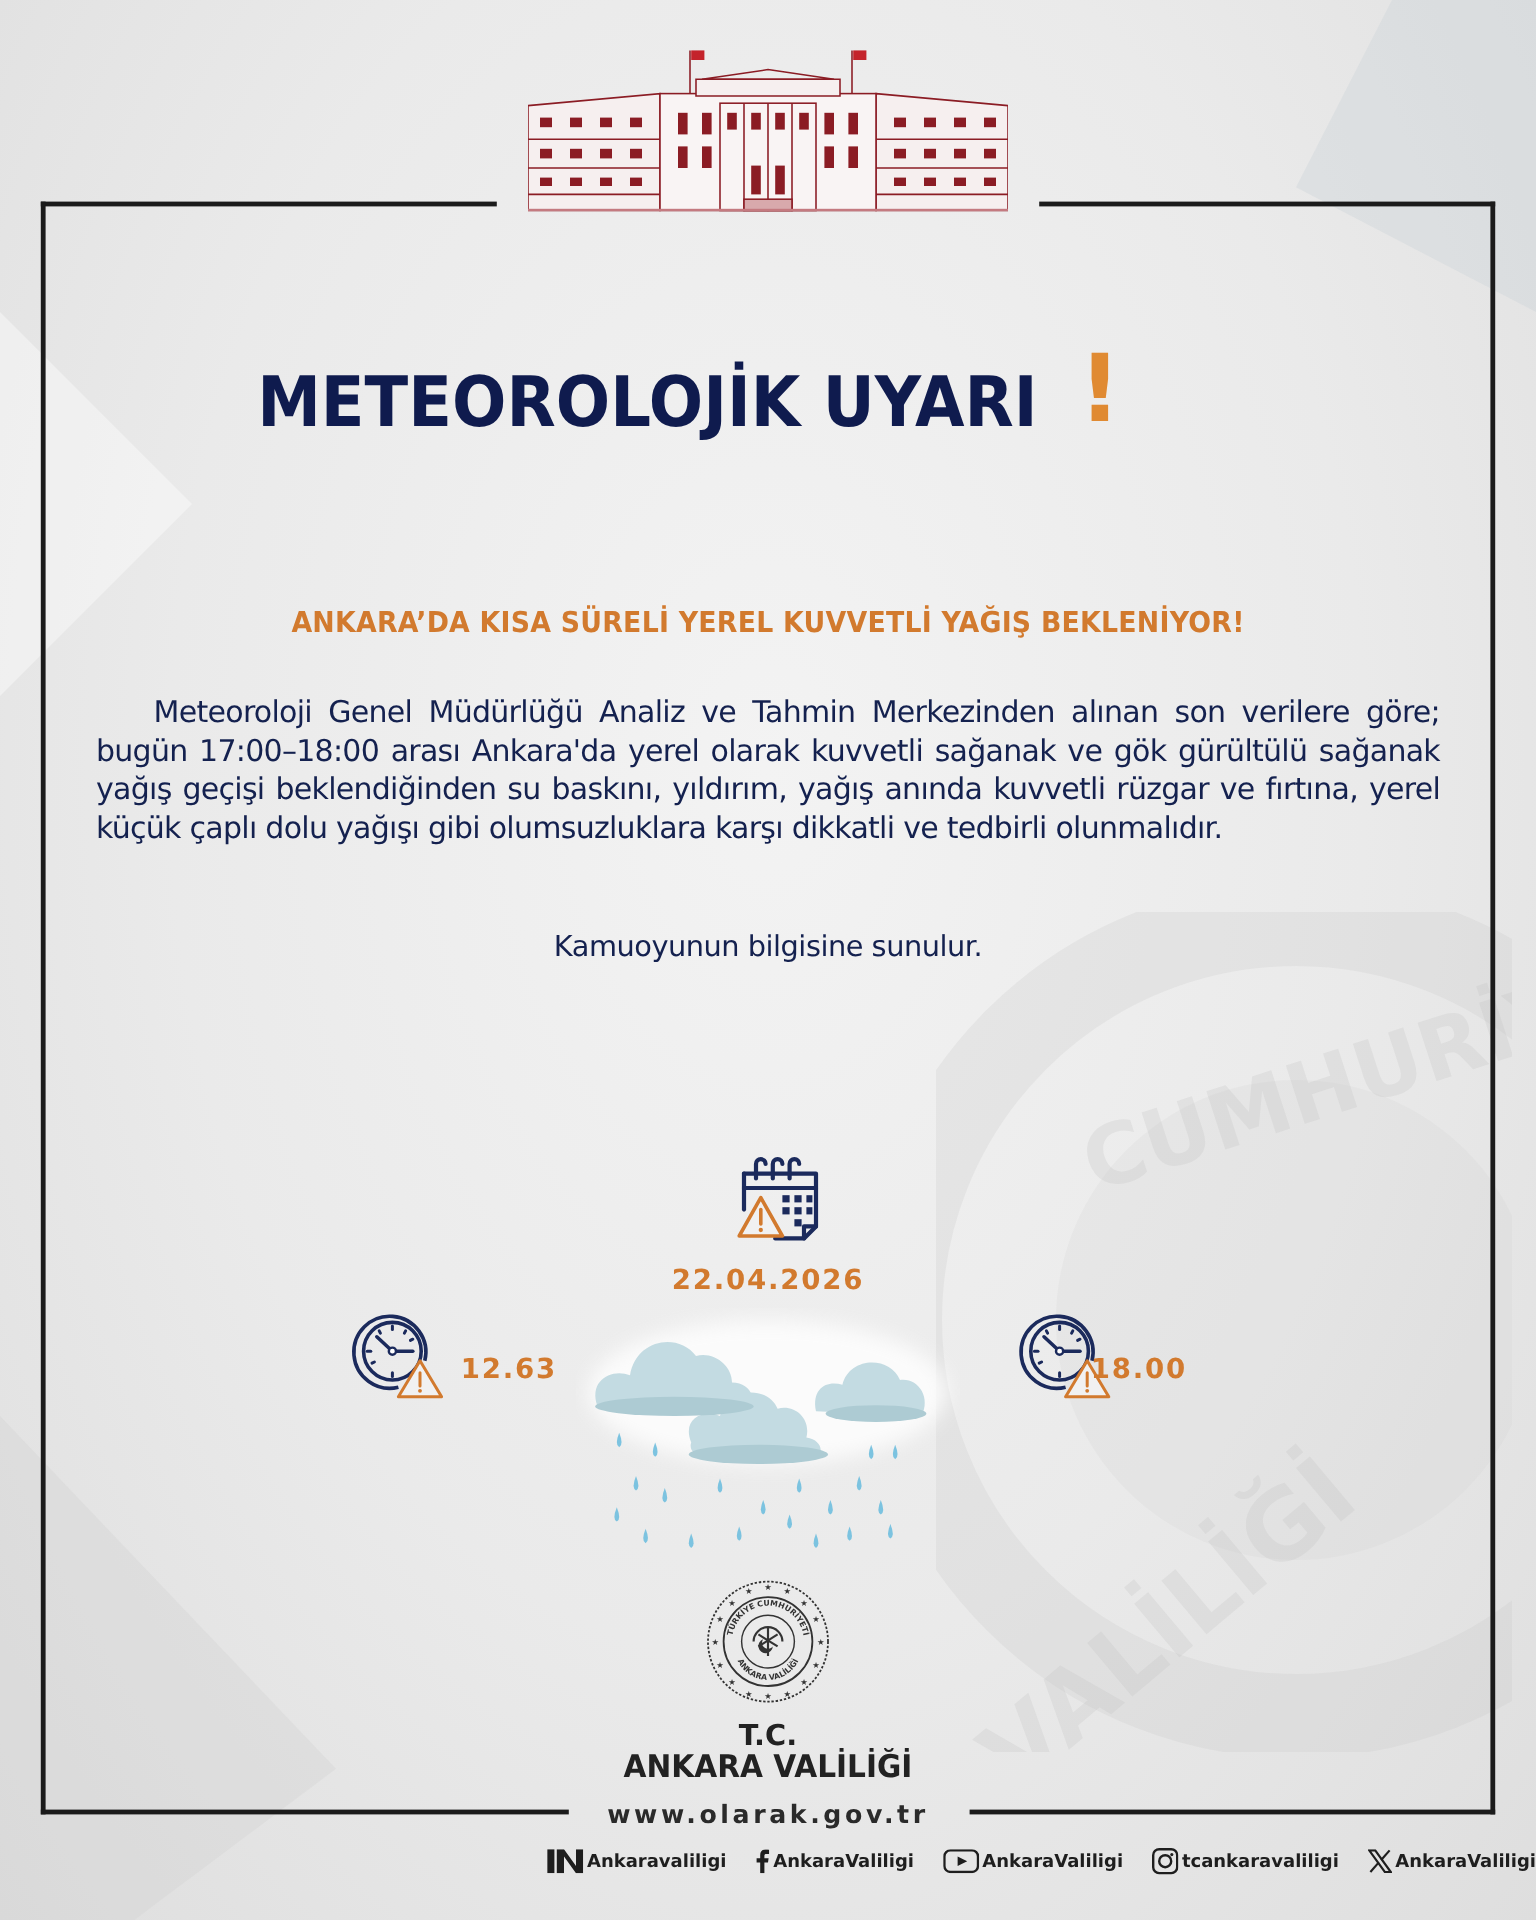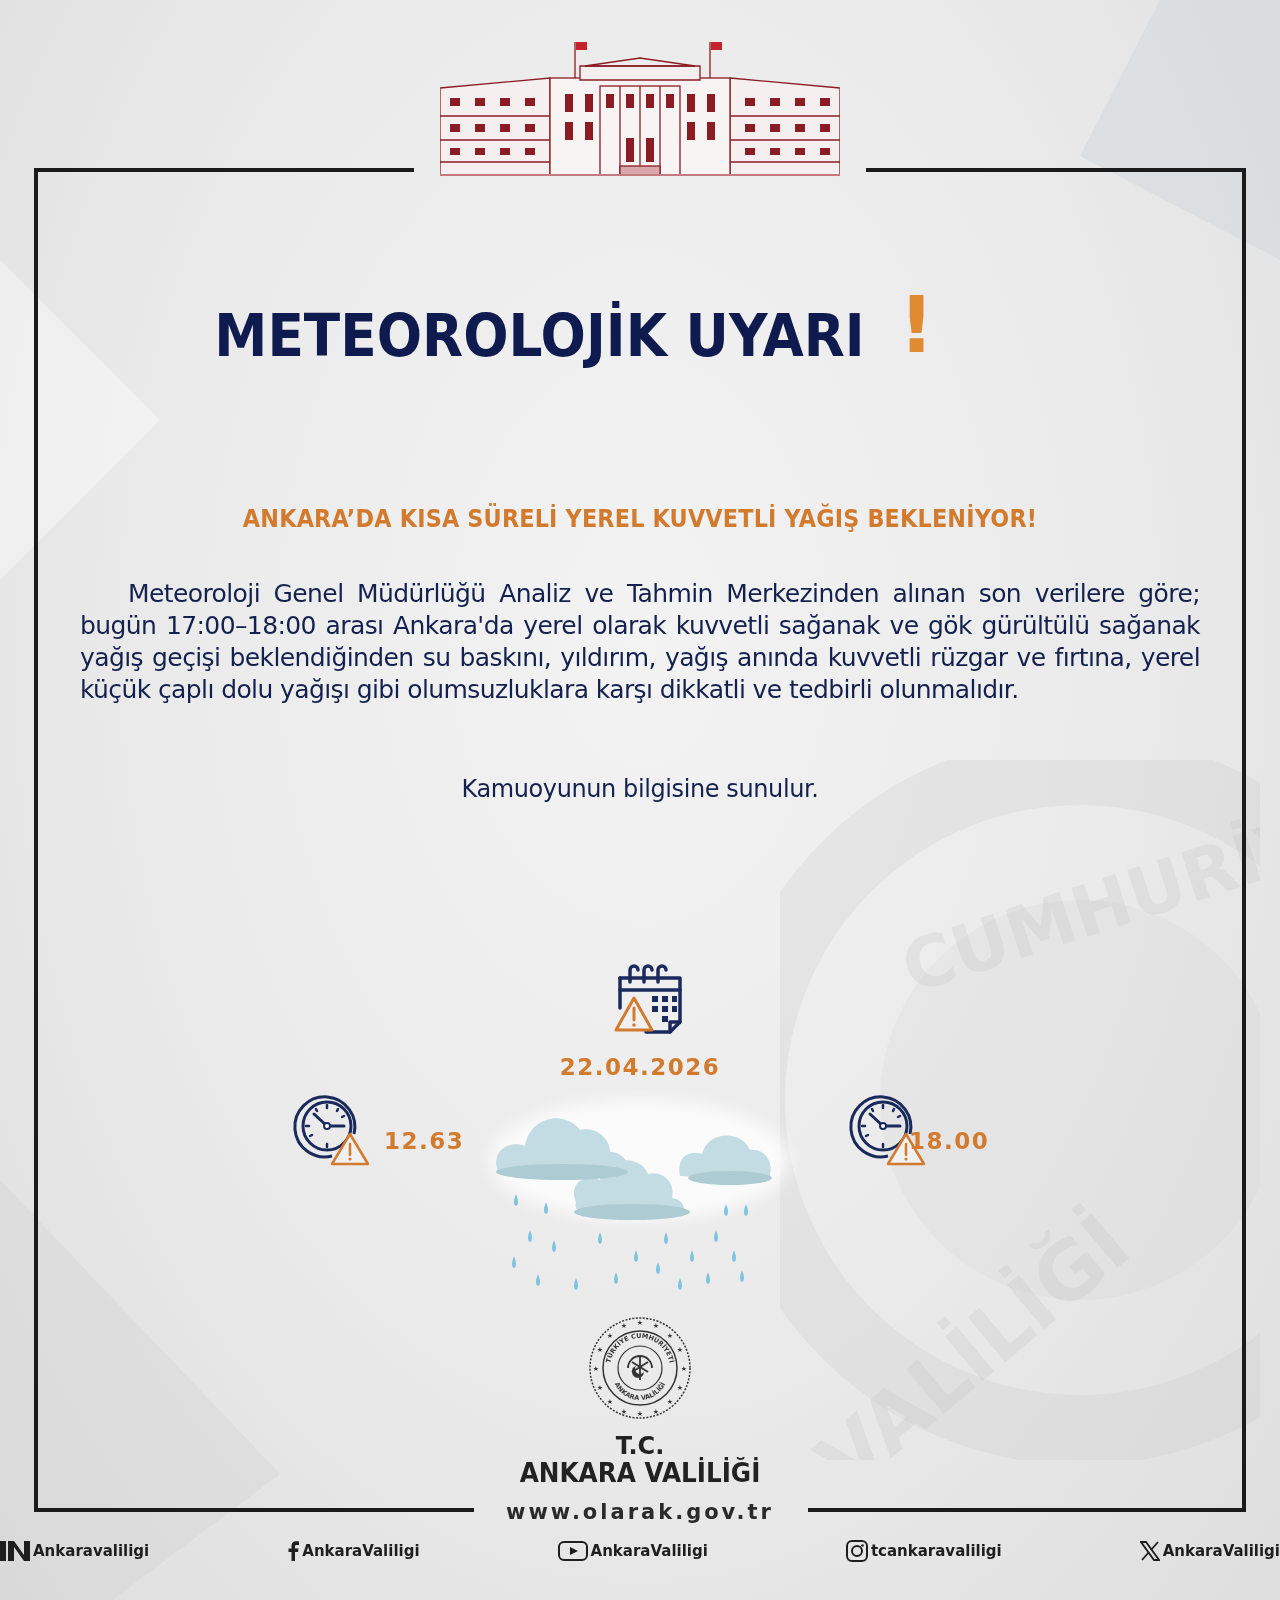--- a/index.html
+++ b/index.html
@@ -42,21 +42,21 @@
     font-family: "DejaVu Sans", sans-serif; font-size: 24px; color: #14214f; letter-spacing: -0.4px;
   }
   .orange-label {
     position: absolute; font-family: "DejaVu Sans", sans-serif; font-weight: bold;
     color: #d27a2e; font-size: 23px; letter-spacing: 1.5px;
   }
   .footer-block { position: absolute; left: 0; width: 1280px; text-align: center; color: #222; }
   .footer-tc { top: 1432px; font-family: "DejaVu Sans", sans-serif; font-weight: bold; font-size: 24px; }
   .footer-name { top: 1458px; font-family: "DejaVu Sans", sans-serif; font-weight: bold; font-size: 26px; transform: scaleX(0.95); }
   .footer-url { top: 1500px; font-family: "DejaVu Sans", sans-serif; font-weight: bold; font-size: 21px; letter-spacing: 3px; color: #2a2a2a; }
-  .socials { position: absolute; top: 1540px; left: 0; width: 1280px; display: flex; justify-content: space-between; gap: 24px; }
+  .socials { position: absolute; top: 1540px; left: 0; width: 1280px; display: flex; justify-content: flex-end; gap: 24px; }
   .social { display: flex; align-items: center; gap: 3px; font-family: "DejaVu Sans", sans-serif; font-weight: bold; font-size: 15px; color: #1e1e1e; }
   .social svg { display: block; }
 </style>
 </head>
 <body>
 
 <div class="bg-shard" style="left:1080px;top:0;width:200px;height:260px;clip-path:polygon(40% 0,100% 0,100% 100%,0 60%);background:rgba(200,210,215,0.35)"></div>
 <div class="bg-shard" style="left:0;top:1180px;width:280px;height:420px;clip-path:polygon(0 0,100% 70%,40% 100%,0 100%);background:rgba(210,210,210,0.35)"></div>
 <div class="bg-shard" style="left:0;top:260px;width:160px;height:320px;clip-path:polygon(0 0,100% 50%,0 100%);background:rgba(255,255,255,0.4)"></div>
 

